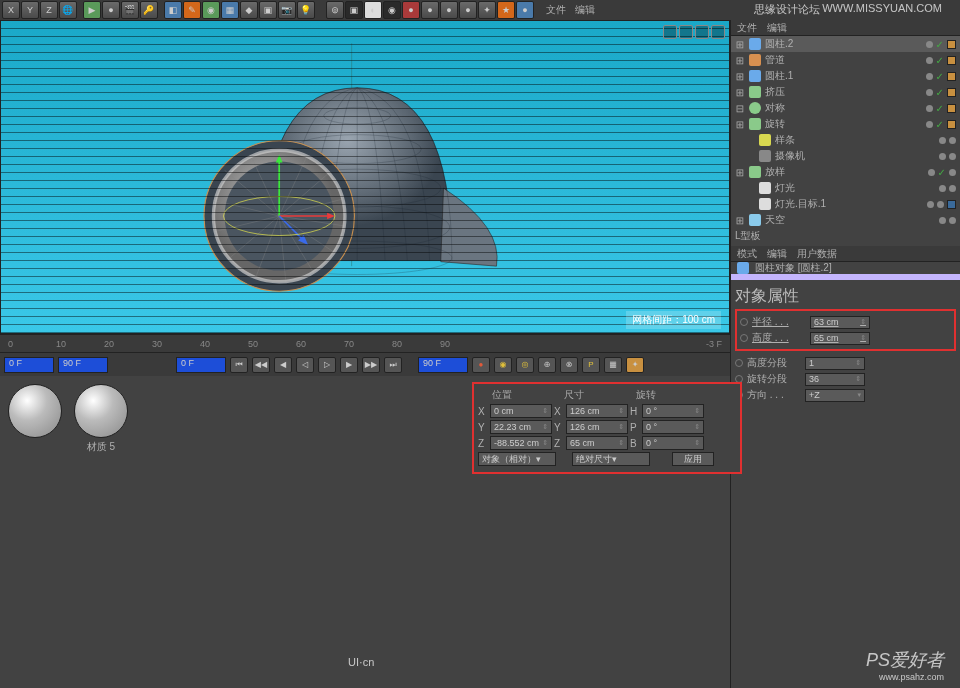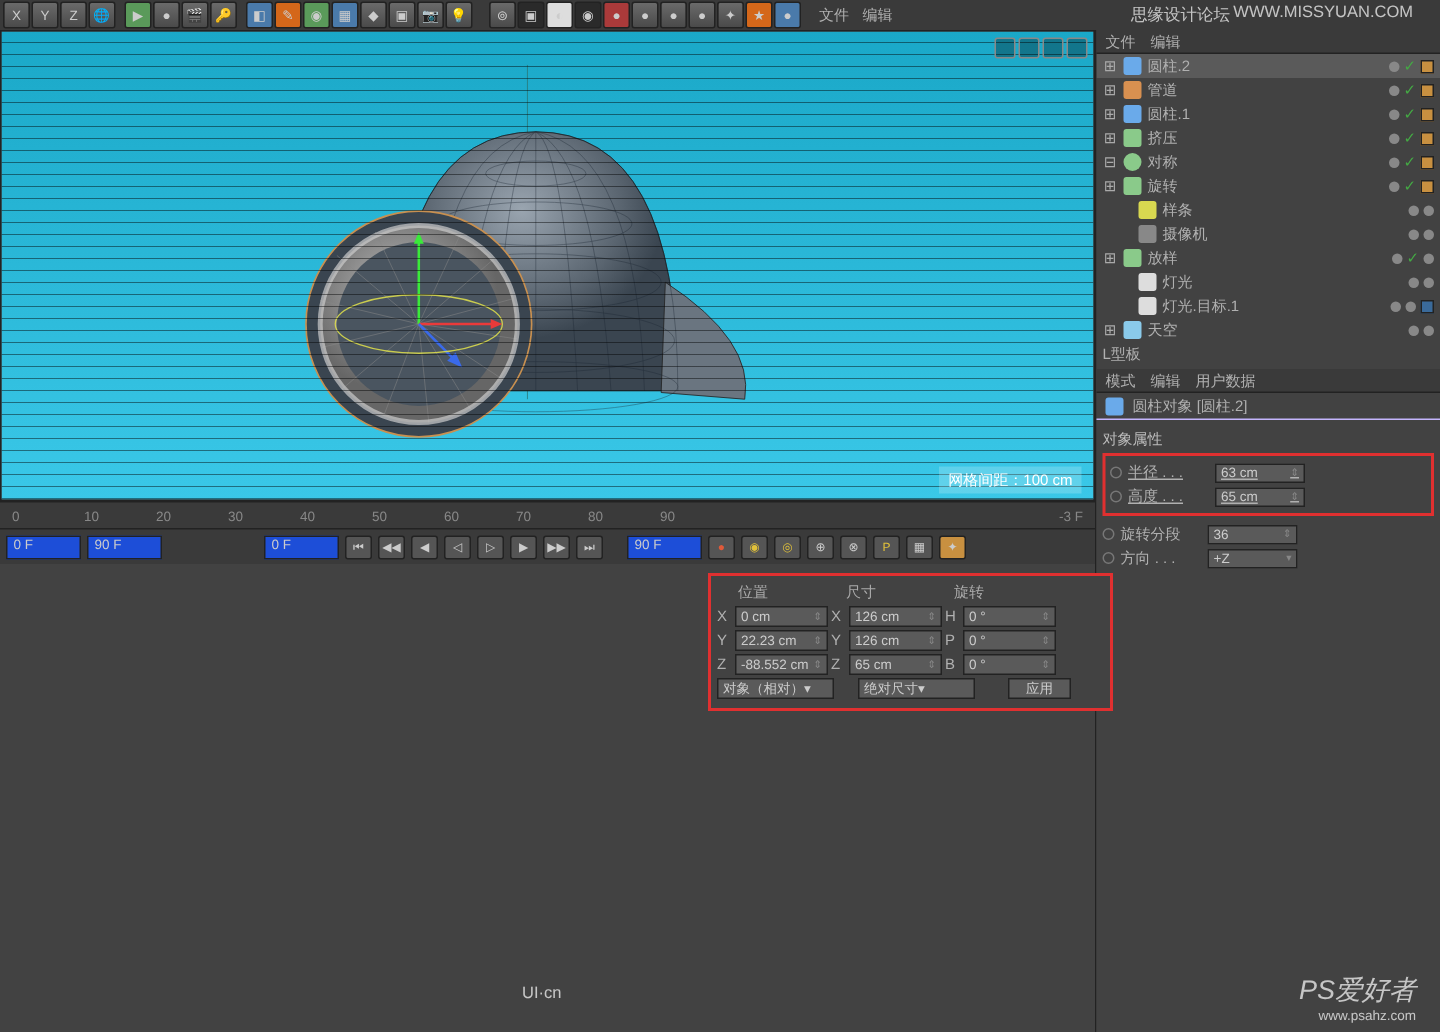--- a/index.html
+++ b/index.html
@@ -49,26 +49,26 @@
 .ti-sym { background: #8aca8a; }
 .ti-spl { background: #d8d850; }
 .ti-cam { background: #888; }
 .ti-lgt { background: #ddd; }
 .ti-sky { background: #8acaea; }
 .tree-dots { margin-left: auto; display: flex; gap: 3px; align-items: center; }
 .dot { width: 7px; height: 7px; border-radius: 50%; } .dgr { background: #888; }
 .tag-sq { width: 9px; height: 9px; background: #c89040; border: 1px solid #222; }
 .attr-panel { flex: 1; background: #424242; display: flex; flex-direction: column; }
 .attr-menu { height: 16px; background: #3a3a3a; display: flex; align-items: center; padding: 0 6px; gap: 10px; font-size: 10px; border-bottom: 1px solid #222; }
-.attr-title { height: 18px; display: flex; align-items: center; padding: 0 6px; gap: 6px; font-size: 10px; border-bottom: 1px solid #c4b5fd; }
+.attr-title { height: 18px; display: flex; align-items: center; padding: 0 6px; gap: 6px; font-size: 10px; border-bottom: 6px solid #c4b5fd; }
 .attr-tabs { display: flex; height: 18px; }
 .attr-tab { flex: 1; background: #5a5a5a; border: 1px solid #222; display: flex; align-items: center; justify-content: center; font-size: 10px; cursor: pointer; }
 .attr-tab.active { background: #3a6a9a; color: #fff; }
 .attr-body { padding: 4px; }
-.attr-section { color: #bbb; font-size: 10px; padding: 2px 0; }
+.attr-section { color: #bbb; font-size: 16px; padding: 2px 0; }
 .attr-box { border: 2px solid #e03030; padding: 3px; margin-bottom: 4px; text-decoration: underline; }
 .attr-row { display: flex; align-items: center; gap: 4px; height: 16px; }
 .attr-bullet { width: 8px; height: 8px; border-radius: 50%; border: 1px solid #777; }
 .attr-lbl { width: 54px; font-size: 10px; }
 .attr-fld { width: 60px; height: 13px; background: #5a5a5a; border: 1px solid #222; color: #ccc; padding: 0 3px; font-size: 9px; display: flex; align-items: center; justify-content: space-between; }
 .watermark { position: absolute; color: rgba(255,255,255,0.7); font-size: 11px; pointer-events: none; }
 .wm1 { top: 2px; right: 140px; }
 .wm2 { top: 2px; right: 18px; }
 .wm3 { bottom: 16px; right: 16px; font-size: 18px; font-style: italic; text-align: right; }
 .wm4 { bottom: 6px; right: 16px; font-size: 9px; }
@@ -225,20 +225,29 @@
         <span class="pb-btn" style="color:#e0c03a">◉</span>
         <span class="pb-btn" style="color:#e0c03a">◎</span>
         <span class="pb-btn">⊕</span>
         <span class="pb-btn">⊗</span>
         <span class="pb-btn" style="color:#e0c03a">P</span>
         <span class="pb-btn">▦</span>
         <span class="pb-btn" style="background:#c89040">✦</span>
       </div>
 
       <div class="bottom-panels">
+        <div class="material-area">
+          <div>
+            <div class="mat-swatch"></div>
+          </div>
+          <div>
+            <div class="mat-swatch"></div>
+            <div style="text-align:center;margin-top:2px">材质 5</div>
+          </div>
+        </div>
 
         <div class="coord-panel">
           <div class="coord-hdr">
             <span>位置</span>
             <span>尺寸</span>
             <span>旋转</span>
           </div>
           <div class="coord-row">
             <span class="coord-lbl">X</span>
             <span class="coord-fld">
@@ -453,20 +462,28 @@
                 <span class="attr-bullet"></span>
                 <span class="attr-lbl">高度 . . .</span>
                 <span class="attr-fld">
                   <span>65 cm</span>
                   <span class="spin">⇕</span>
                 </span>
               </div>
           </div>
           <div class="attr-row">
               <span class="attr-bullet"></span>
+              <span class="attr-lbl">高度分段</span>
+              <span class="attr-fld">
+                <span>1</span>
+                <span class="spin">⇕</span>
+              </span>
+            </div>
+          <div class="attr-row">
+              <span class="attr-bullet"></span>
               <span class="attr-lbl">旋转分段</span>
               <span class="attr-fld">
                 <span>36</span>
                 <span class="spin">⇕</span>
               </span>
             </div>
           <div class="attr-row">
               <span class="attr-bullet"></span>
               <span class="attr-lbl">方向 . . .</span>
               <span class="attr-fld">

